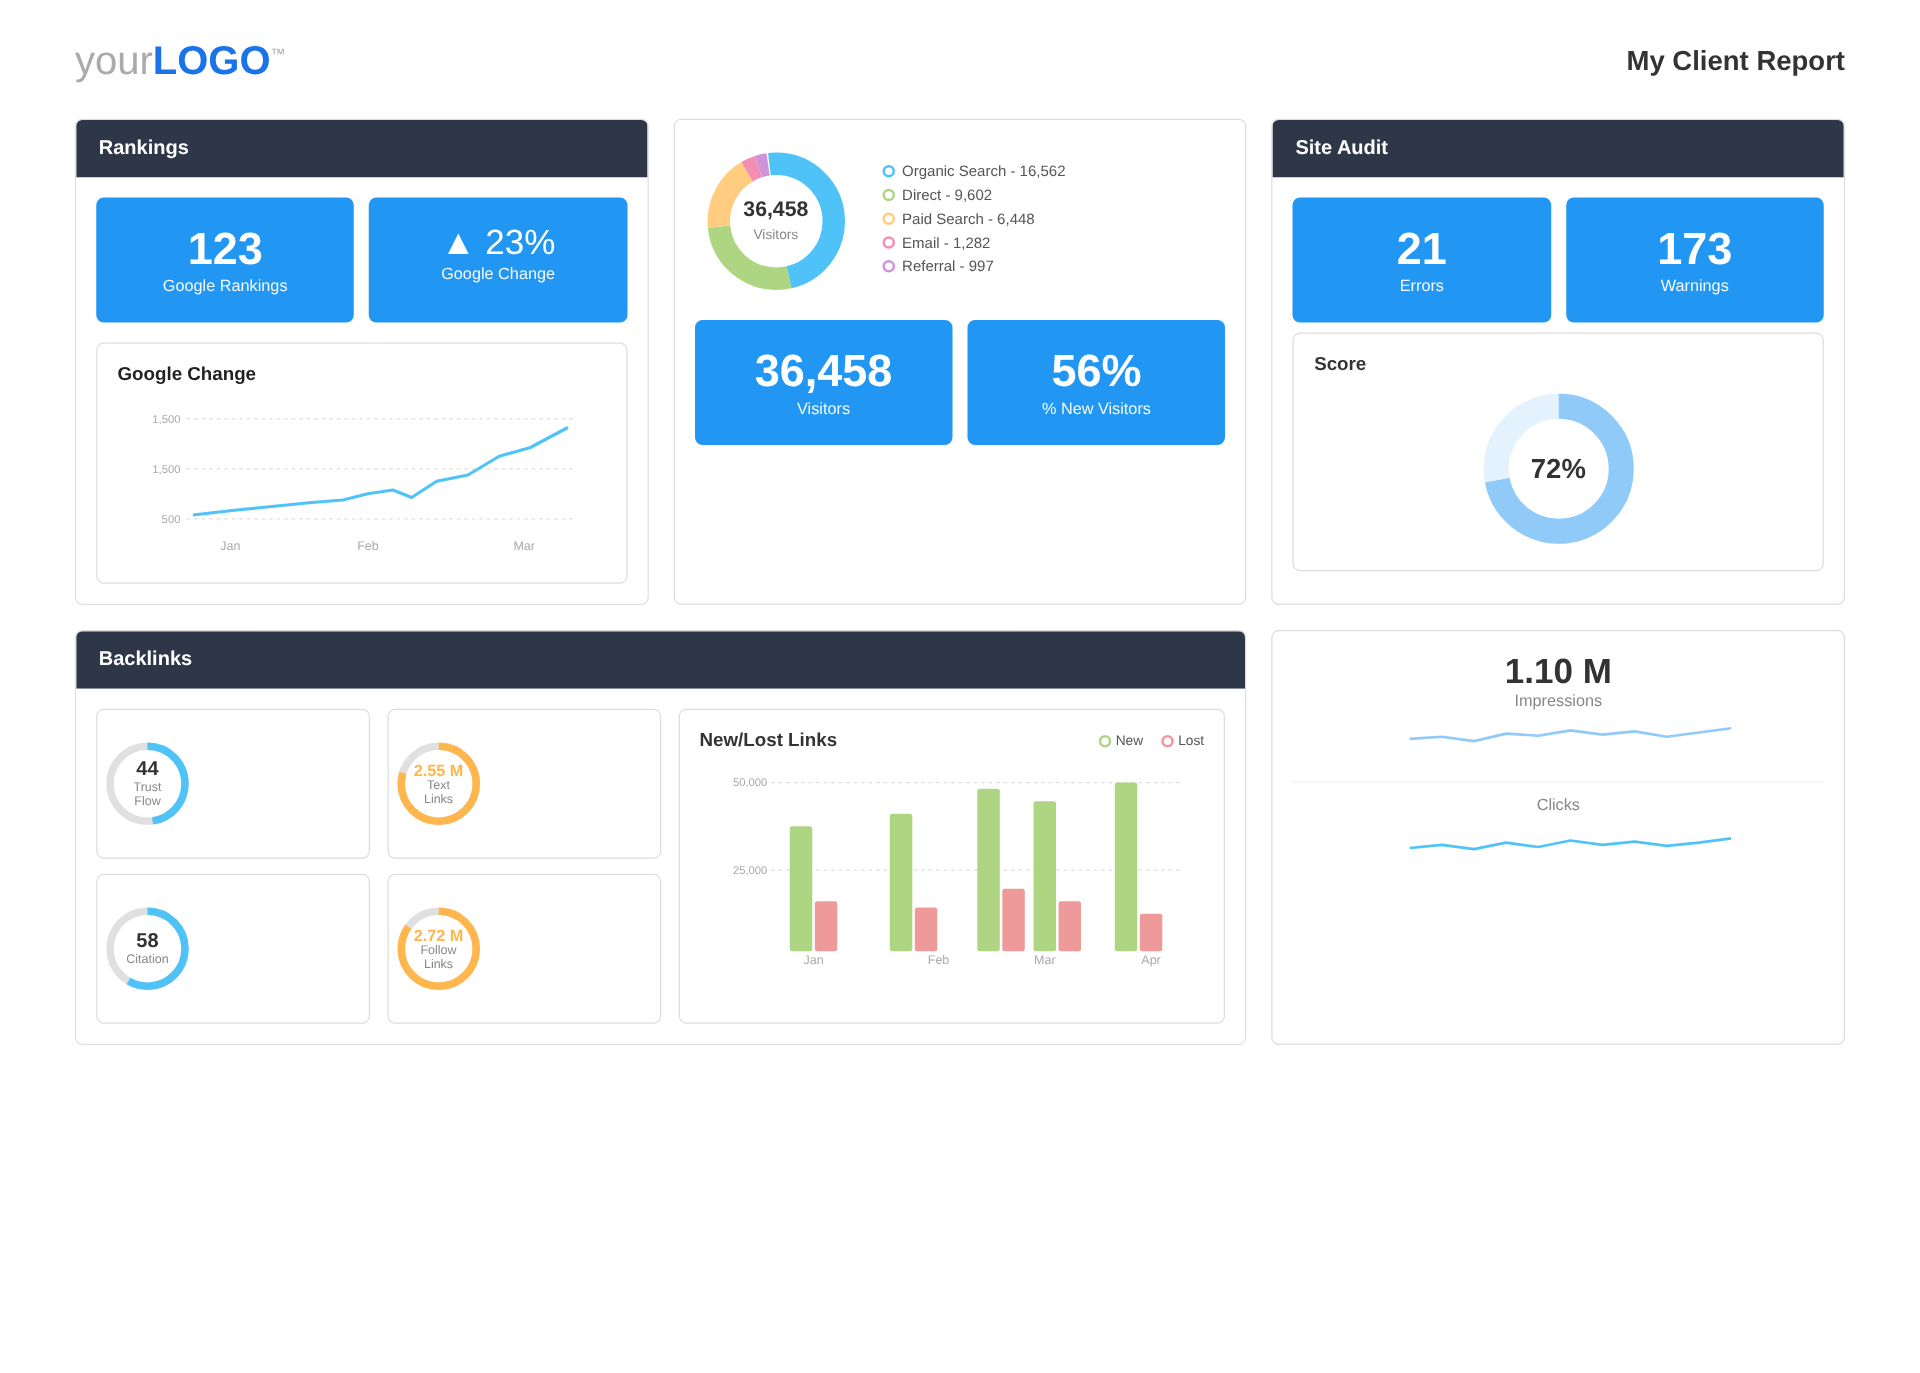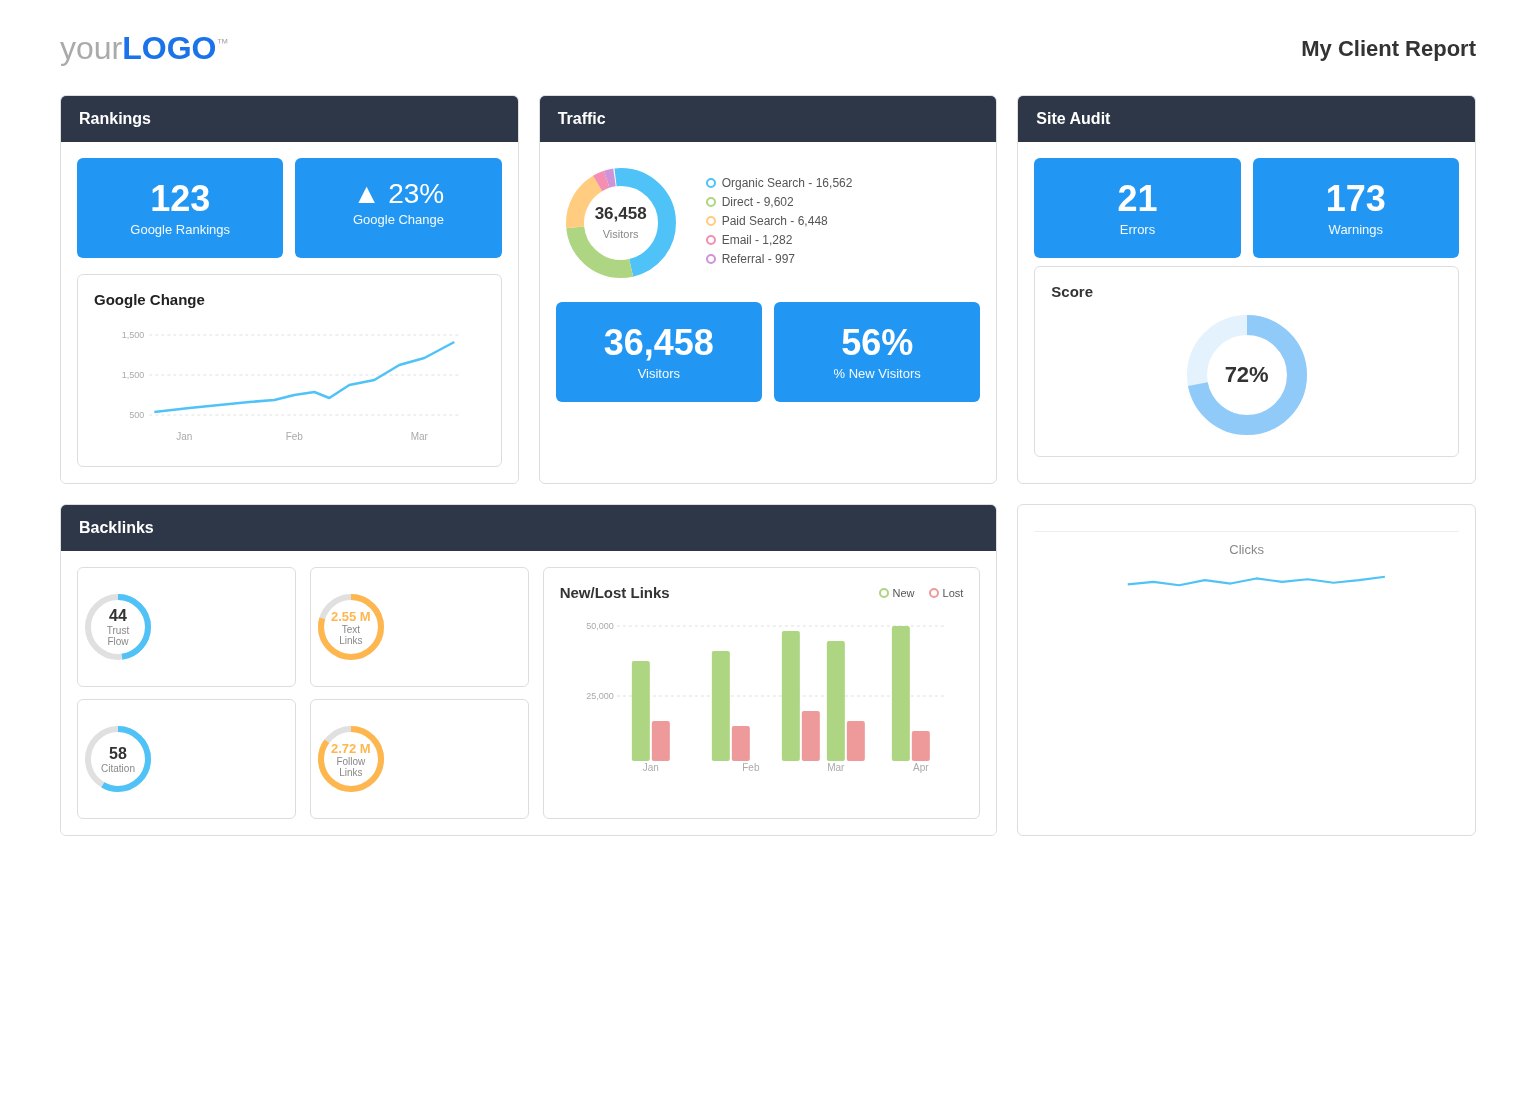--- a/index.html
+++ b/index.html
@@ -338,21 +338,20 @@
             <text x="75" y="120" text-anchor="middle" font-size="10" fill="#aaa">Jan</text>
             <text x="185" y="120" text-anchor="middle" font-size="10" fill="#aaa">Feb</text>
             <text x="310" y="120" text-anchor="middle" font-size="10" fill="#aaa">Mar</text>
           </svg>
         </div>
       </div>
     </div>
   </div>
 
   <div class="section-card">
-    <div class="section-header">Traffic</div>
     <div class="section-body">
       <div class="traffic-donut-section">
         <div class="donut-wrapper">
           <svg width="130" height="130" viewBox="0 0 130 130">
 
             <circle cx="65" cy="65" r="46" fill="none" stroke="#4fc3f7" stroke-width="18" stroke-dasharray="134 149" stroke-dashoffset="0" transform="rotate(-90 65 65)"></circle>
             <circle cx="65" cy="65" r="46" fill="none" stroke="#aed581" stroke-width="18" stroke-dasharray="78 205" stroke-dashoffset="-134" transform="rotate(-90 65 65)"></circle>
             <circle cx="65" cy="65" r="46" fill="none" stroke="#ffcc80" stroke-width="18" stroke-dasharray="52 231" stroke-dashoffset="-212" transform="rotate(-90 65 65)"></circle>
             <circle cx="65" cy="65" r="46" fill="none" stroke="#f48fb1" stroke-width="18" stroke-dasharray="10 272" stroke-dashoffset="-264" transform="rotate(-90 65 65)"></circle>
             <circle cx="65" cy="65" r="46" fill="none" stroke="#ce93d8" stroke-width="18" stroke-dasharray="8 274" stroke-dashoffset="-274" transform="rotate(-90 65 65)"></circle>
@@ -529,20 +528,27 @@
             <text x="264" y="160" text-anchor="middle" font-size="10" fill="#aaa">Mar</text>
             <text x="349" y="160" text-anchor="middle" font-size="10" fill="#aaa">Apr</text>
           </svg>
         </div>
       </div>
     </div>
   </div>
 
   <div class="section-card">
     <div class="gsc-body">
+      <div class="gsc-metric">
+        <div class="gsc-value">1.10 M</div>
+        <div class="gsc-label">Impressions</div>
+        <svg class="mini-line" width="100%" height="35" viewBox="0 0 300 35">
+          <polyline points="0,20 30,18 60,22 90,15 120,17 150,12 180,16 210,13 240,18 270,14 300,10" fill="none" stroke="#90caf9" stroke-width="2.5" stroke-linejoin="round"></polyline>
+        </svg>
+      </div>
       <hr style="border:none;border-top:1px solid #eee;margin:10px 0;">
       <div class="gsc-metric">
         <div class="gsc-label">Clicks</div>
         <svg class="mini-line" width="100%" height="35" viewBox="0 0 300 35">
           <polyline points="0,25 30,22 60,26 90,20 120,24 150,18 180,22 210,19 240,23 270,20 300,16" fill="none" stroke="#4fc3f7" stroke-width="2.5" stroke-linejoin="round"></polyline>
         </svg>
       </div>
     </div>
   </div>
 

